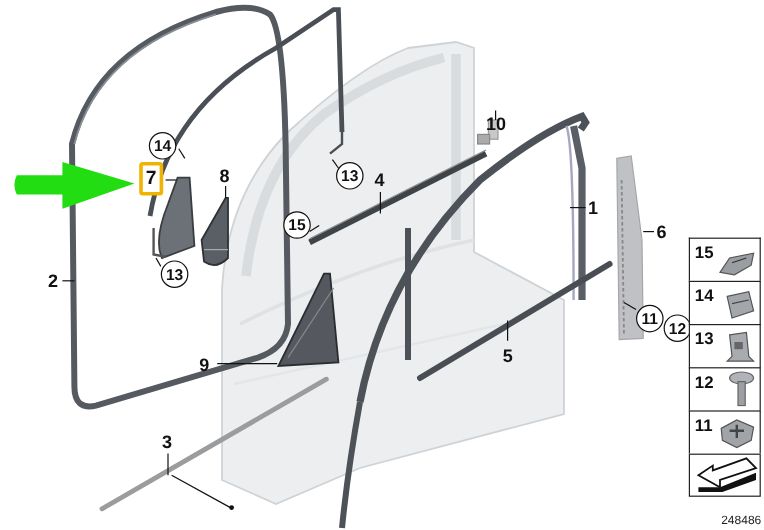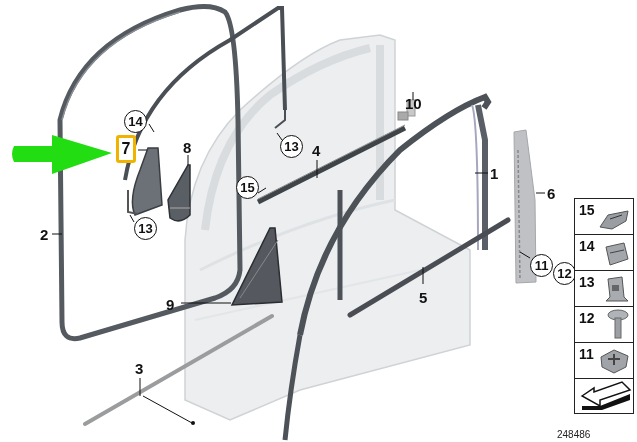--- a/index.html
+++ b/index.html
@@ -8,21 +8,21 @@
   .lbl{position:absolute;font-weight:bold;font-size:15px;color:#111;line-height:1;}
   .circ{position:absolute;width:23px;height:23px;border:1.5px solid #111;border-radius:50%;background:#fff;
         font-weight:bold;font-size:13px;color:#111;display:flex;align-items:center;justify-content:center;box-sizing:border-box;}
   .hl{position:absolute;left:116px;top:135px;width:20px;height:28px;border:3px solid #f0b400;border-radius:3px;box-sizing:border-box;
       background:#fff;font-weight:bold;font-size:16px;color:#111;display:flex;align-items:center;justify-content:center;}
   .legend{position:absolute;left:574px;top:198px;width:60px;}
   .cell{height:36px;border:1.5px solid #222;border-bottom:none;position:relative;background:#fff;box-sizing:border-box;}
   .cell:last-child{border-bottom:1.5px solid #222;}
   .cell .num{position:absolute;left:4px;top:3px;font-weight:bold;font-size:14px;color:#111;}
   .cell svg{position:absolute;right:3px;bottom:3px;}
-  .ref{position:absolute;left:557px;top:429px;font-size:10px;color:#222;}
+  .ref{position:absolute;left:601px;top:429px;font-size:10px;color:#222;}
 </style>
 </head>
 <body>
 
 <div id="stage">
 <svg width="637" height="442" viewBox="0 0 637 442">
 
   <path d="M185 400 L185 240 Q190 160 240 110 Q300 55 340 40 L380 35 L395 40 L395 210 L470 250 L470 345 L300 390 L230 420 Z" fill="#eceeef" stroke="#cfd3d6" stroke-width="1.5"></path>
   <path d="M205 230 Q215 140 270 95 Q320 60 370 48" fill="none" stroke="#d8dcdf" stroke-width="8"></path>
   <path d="M380 45 L380 200" stroke="#d8dcdf" stroke-width="8" fill="none"></path>

